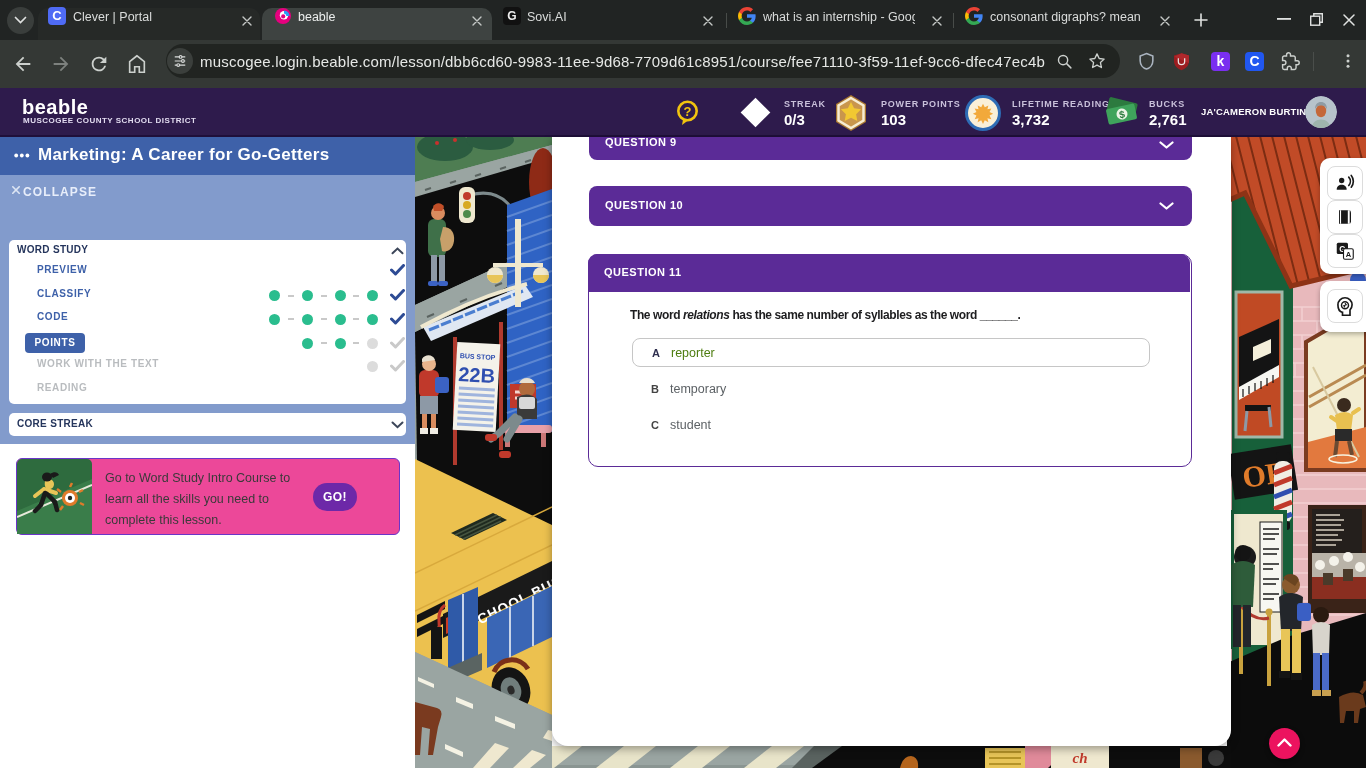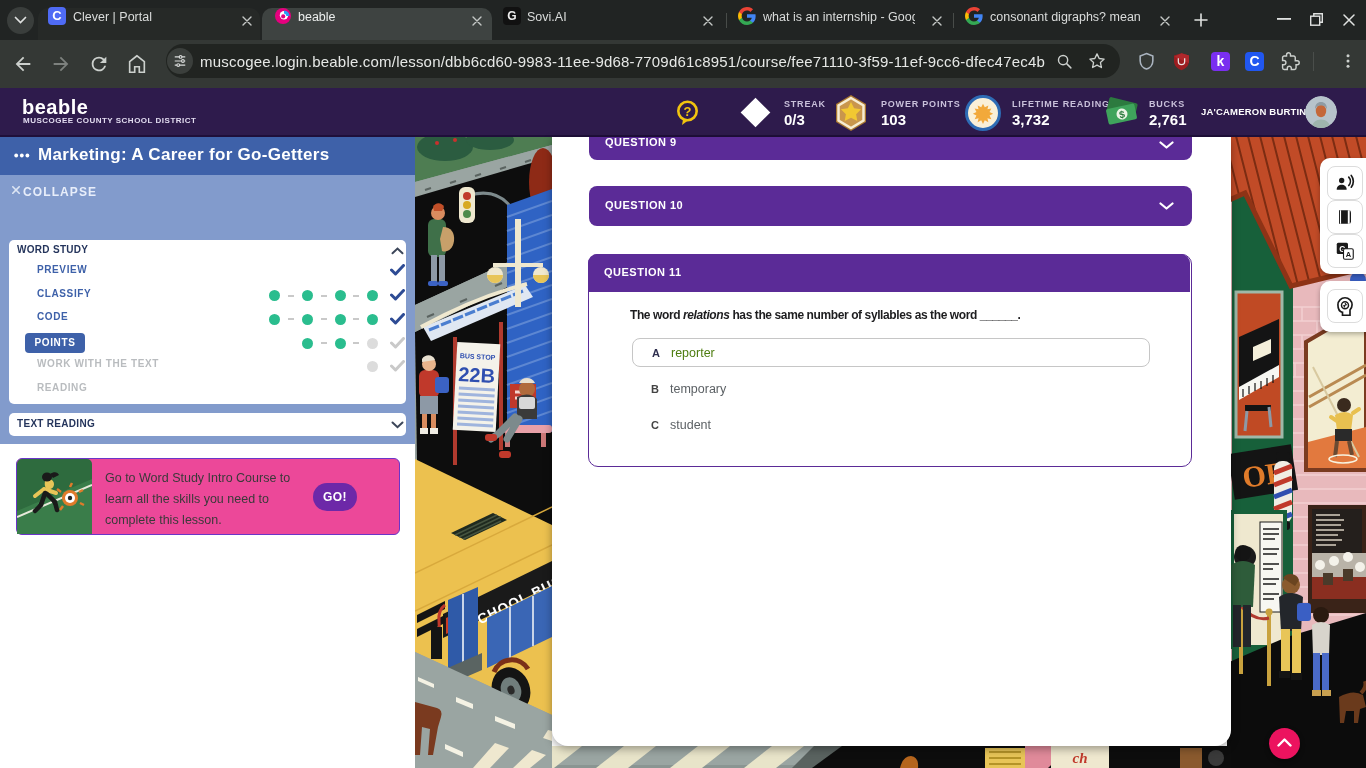--- a/index.html
+++ b/index.html
@@ -474,21 +474,21 @@
             <path d="M1.5 6 L5.5 10 L13.5 1.5" stroke="#c9c9c9" stroke-width="3" fill="none" stroke-linecap="round" stroke-linejoin="round"></path>
           </svg>
 <div class="sitem" style="top:118px;color:#b9bcbf">WORK WITH THE TEXT</div>
 <div class="dot" style="left:358.0px;top:120.5px;background:#dcdcdc"></div>
 <svg style="position:absolute;left:381px;top:120px" width="15" height="12" viewBox="0 0 15 12">
             <path d="M1.5 6 L5.5 10 L13.5 1.5" stroke="#c9c9c9" stroke-width="3" fill="none" stroke-linecap="round" stroke-linejoin="round"></path>
           </svg>
 <div class="sitem" style="top:142px;color:#b9bcbf">READING</div>
 </div>
 <div class="sbox" style="top:238px;height:23px">
-<div class="sboxlbl" style="top:5px">TEXT READING</div>
+<div class="sboxlbl" style="top:5px">CORE STREAK</div>
 <svg style="position:absolute;left:382px;top:8px" width="13" height="8" viewBox="0 0 13 8">
             <path d="M1.5 1.5 L6.5 6.2 L11.5 1.5" stroke="#3c4659" stroke-width="2" fill="none" stroke-linecap="round"></path>
           </svg>
 </div>
 </div>
 <div style="position:absolute;left:0;top:307px;width:415px;height:324px;background:#fff">
 <div style="position:absolute;left:16px;top:14px;width:384px;height:77px;border:1px solid #6a35c8;border-radius:6px;background:#ec4899">
 <svg style="position:absolute;left:0px;top:0px" width="75" height="75" viewBox="0 0 75 75">
 <rect x="0" y="0" width="75" height="75" rx="5" fill="#2e6b3e"></rect>
 <path d="M0 52 L75 20 L75 75 L0 75 Z" fill="#3a7d4a"></path>

